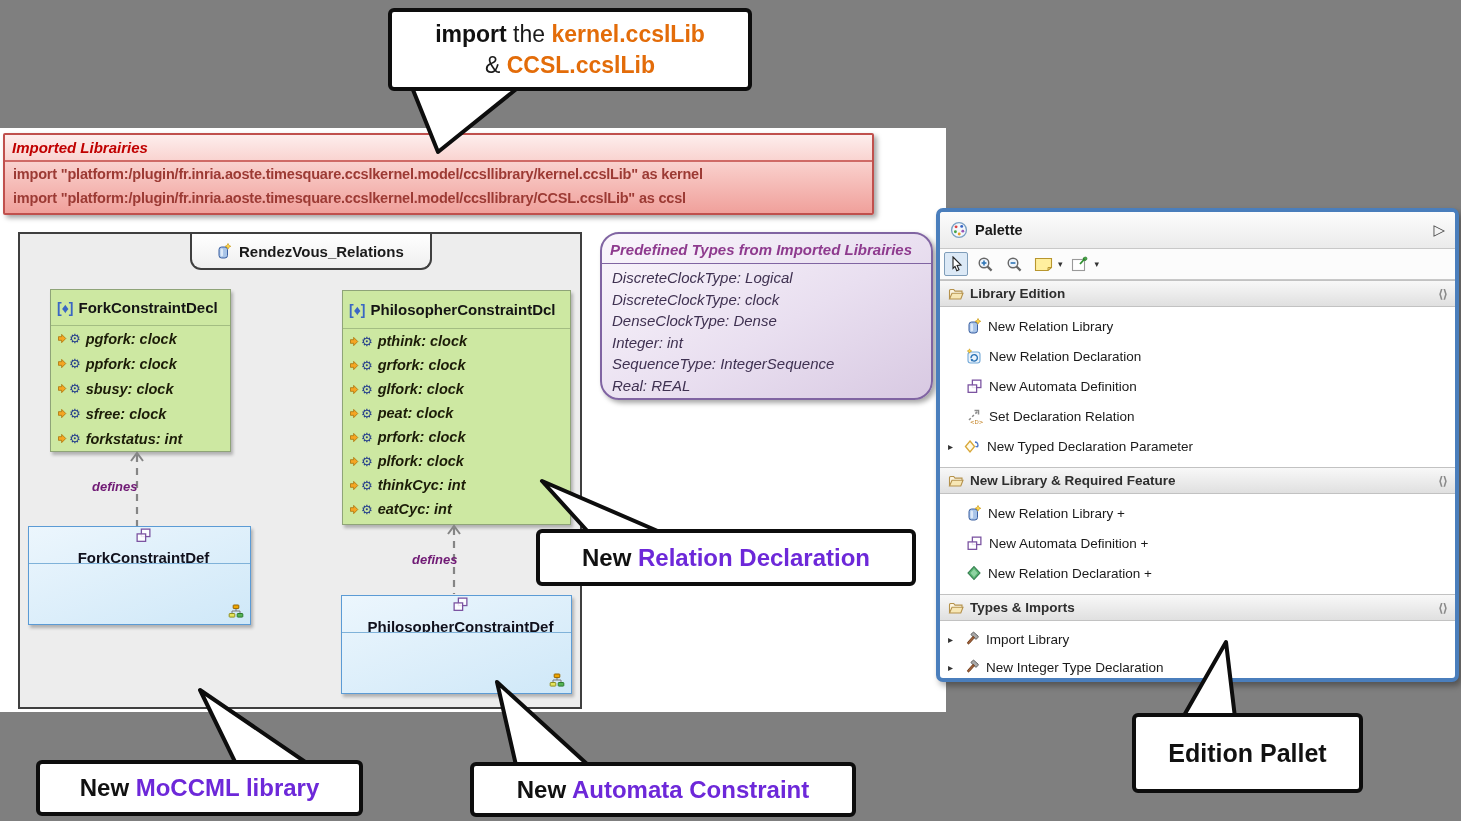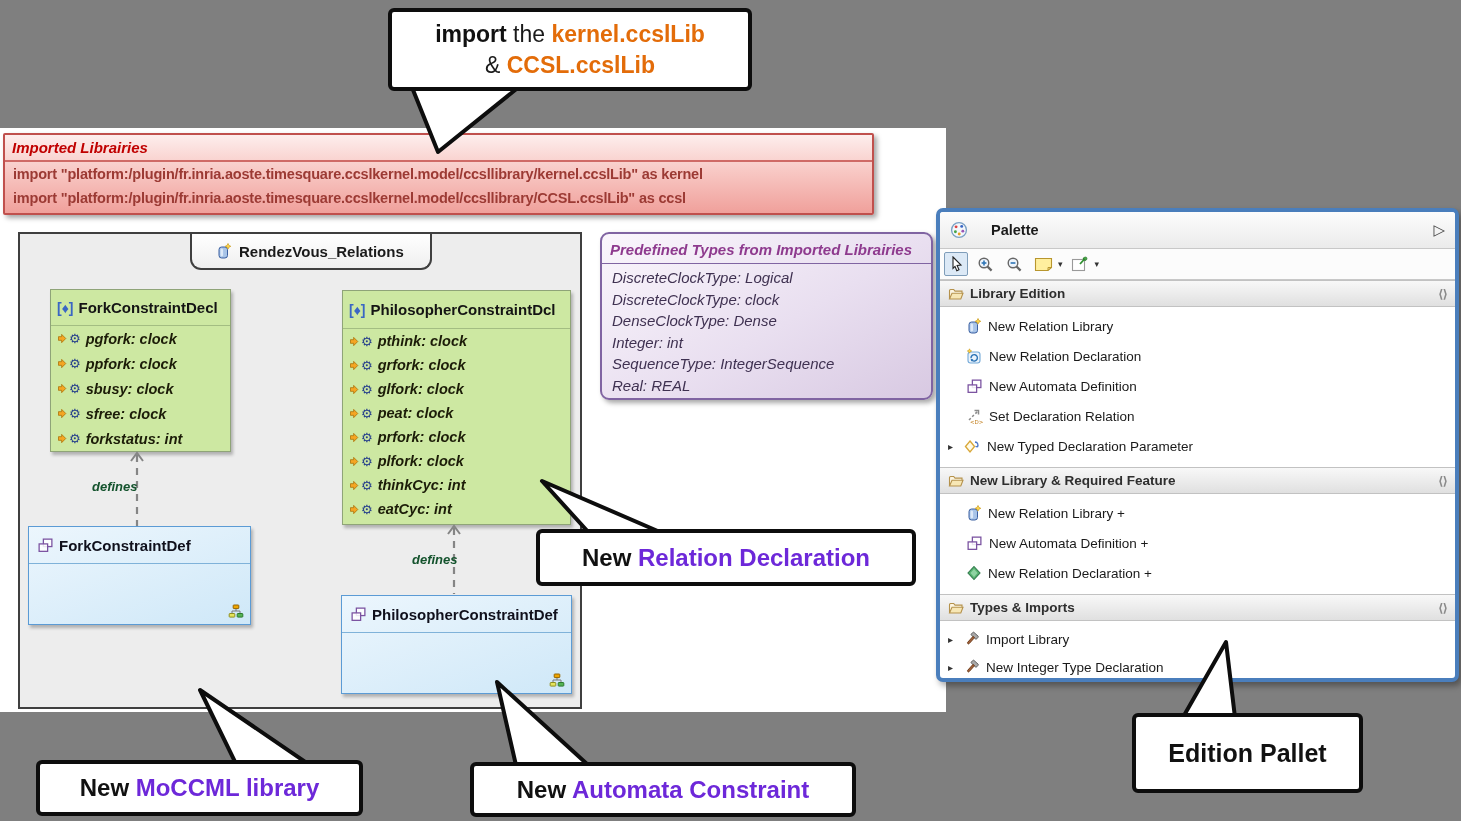--- a/index.html
+++ b/index.html
@@ -56,29 +56,29 @@
     font-size:14.5px;font-weight:bold;font-style:italic;color:#1c1c08;white-space:nowrap;}
   .aric{display:inline-flex;align-items:center;gap:0;}
   .aric .gear{color:#27408b;font-size:13px;font-style:normal;line-height:1;}
   .defbox{
     background:linear-gradient(160deg,#ecf6fd 0%,#cfe8f8 100%);
     border:1.5px solid #5b9bd5;box-shadow:2px 3px 3px rgba(0,0,0,.25);
   }
   .defbox .dh{
     height:36px;display:flex;align-items:center;gap:5px;padding-left:8px;
     border-bottom:1px solid #7fb2d9;
-    font-size:15px;font-weight:bold;color:#10101c;white-space:nowrap;overflow:hidden;
+    font-size:15px;font-weight:bold;color:#10101c;white-space:nowrap;overflow:hidden;flex-direction:column;
   }
   .treeic{position:absolute;right:6px;bottom:5px;}
-  .edge-label{position:absolute;font-size:13px;font-style:italic;font-weight:600;color:#14532d;}
+  .edge-label{position:absolute;font-size:13px;font-style:italic;font-weight:600;color:#701a75;}
 
   
   #types{
     left:600px;top:104px;width:329px;height:164px;
-    border:2px solid #8064a2;border-radius:9px;
+    border:2px solid #8064a2;border-radius:19px;
     background:linear-gradient(150deg,#faf6fc 0%,#e9dff0 55%,#d8c9e2 100%);
     box-shadow:3px 3px 5px rgba(0,0,0,.35);
   }
   #types .hd{
     height:27px;line-height:27px;padding:2px 8px 0 8px;
     border-bottom:1.5px solid #8064a2;
     font-size:15px;font-weight:bold;font-style:italic;color:#8e3a8e;white-space:nowrap;
   }
   #types .tln{
     padding:0 10px;font-size:15px;font-style:italic;font-weight:500;color:#3f3151;
@@ -86,21 +86,21 @@
   }
 
   
   #palette{
     left:936px;top:208px;width:523px;height:474px;box-sizing:border-box;
     border:4px solid #4a7ebc;border-radius:7px;background:#ffffff;
     box-shadow:3px 4px 6px rgba(0,0,0,.35);
     display:flex;flex-direction:column;overflow:hidden;
   }
   .pal-head{
-    height:36px;flex:0 0 36px;display:flex;align-items:center;gap:23px;
+    height:36px;flex:0 0 36px;display:flex;align-items:center;gap:7px;
     padding:0 10px;background:linear-gradient(180deg,#fdfdfd,#ebebeb);
     border-bottom:1px solid #c8c8c8;
     font-size:14.5px;font-weight:600;color:#1a1a1a;
   }
   .pal-head .spring{flex:1;}
   .pal-collapse{font-size:15px;color:#444;}
   .pal-toolbar{
     height:30px;flex:0 0 30px;display:flex;align-items:center;gap:5px;
     padding:0 4px;border-bottom:1px solid #c8c8c8;background:#fcfcfc;
   }

